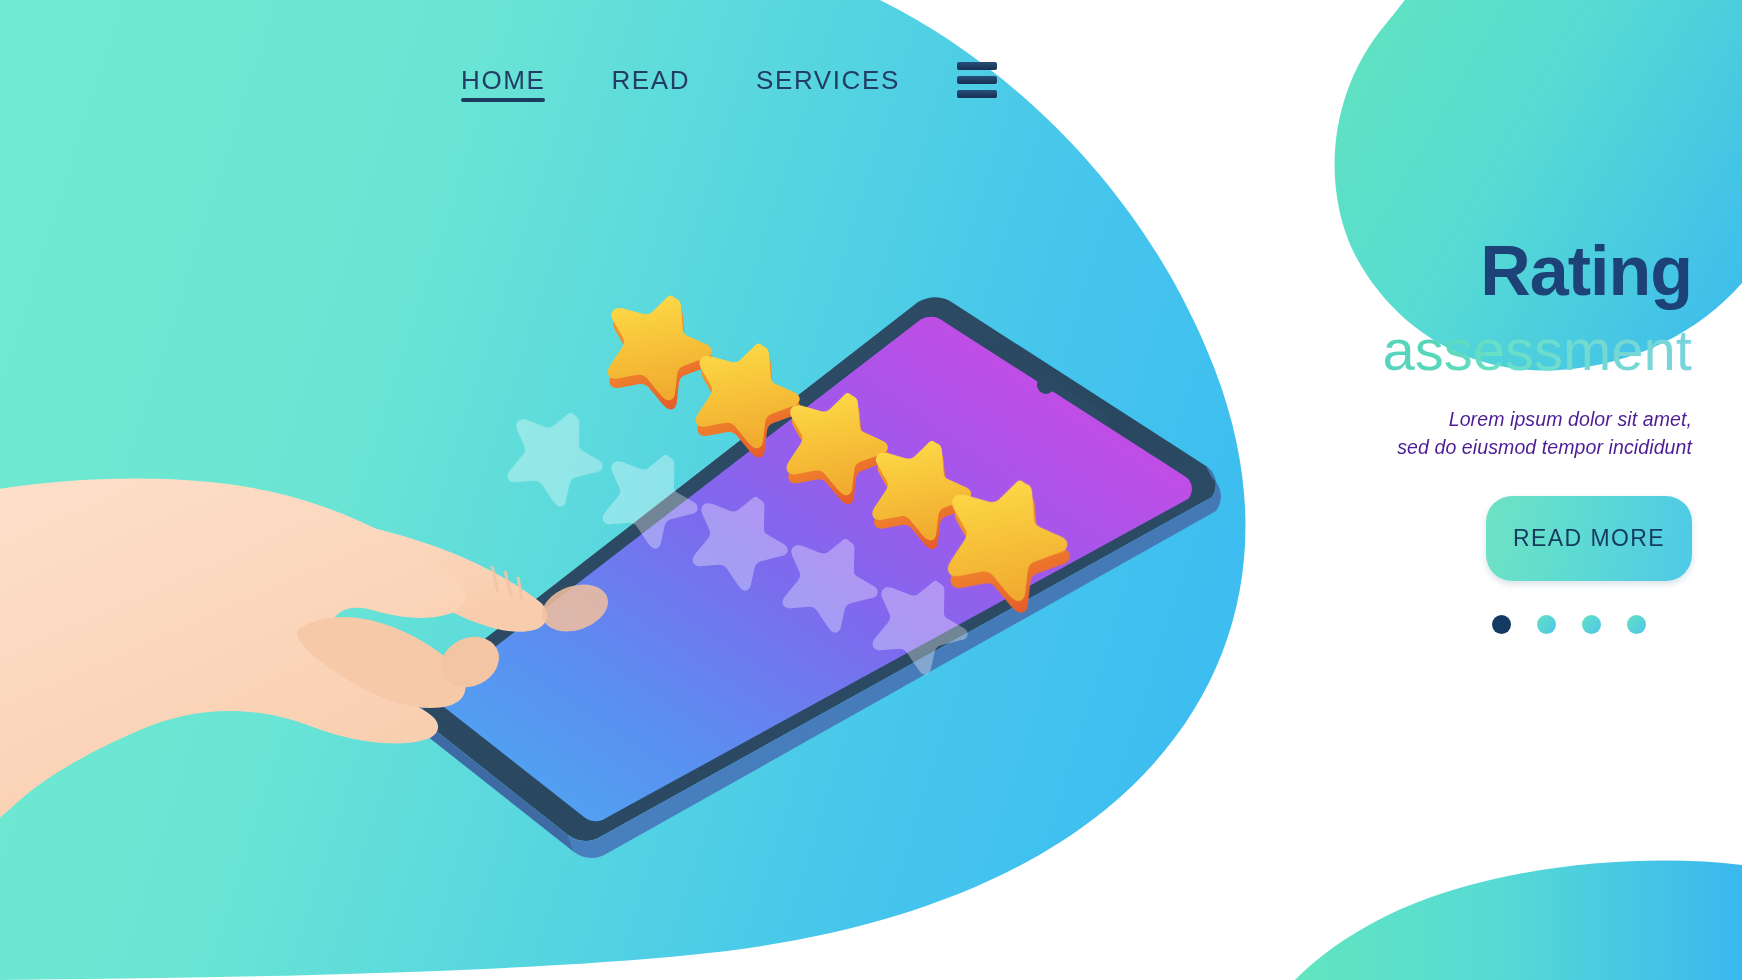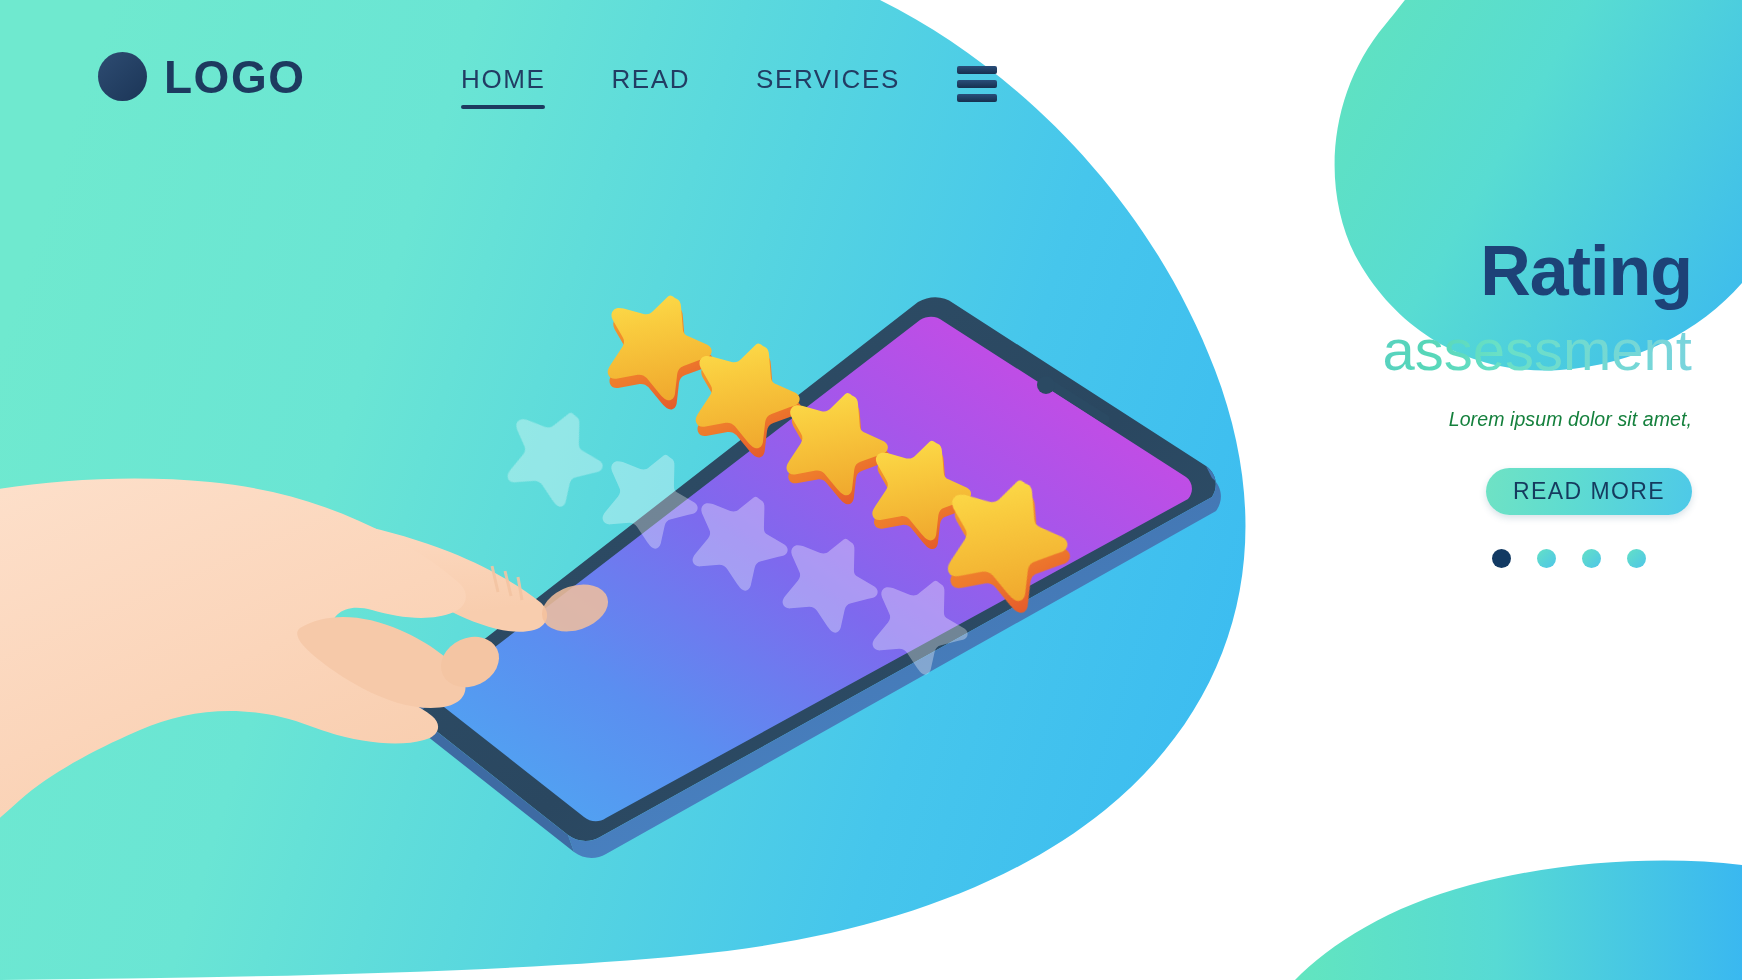--- a/index.html
+++ b/index.html
@@ -17,39 +17,39 @@
   
   .header { position:absolute; left:0; top:0; width:1742px; height:150px; z-index:30; }
   .brand { position:absolute; left:98px; top:52px; display:flex; align-items:center; gap:17px; }
   .brand-dot { width:49px; height:49px; border-radius:50%;
       background:linear-gradient(135deg,#2e4c72 0%,#1b3557 100%); display:block; }
   .brand-text { font-size:46px; font-weight:bold; letter-spacing:1.5px; color:#1d3a5f;
       line-height:1; font-family:"Liberation Sans", sans-serif; }
 
   .nav { position:absolute; left:428px; top:58px; display:flex; align-items:center; gap:0px; }
   .nav-item { position:relative; font-size:26px; letter-spacing:1.6px; color:#223c63;
-      padding:6px 33px 14px 33px; cursor:pointer; white-space:nowrap; font-weight:500; }
+      padding:6px 33px 6px 33px; cursor:pointer; white-space:nowrap; font-weight:500; }
   .nav-item.active::after { content:""; position:absolute; left:33px; right:33px; bottom:0;
       height:4px; background:#1d3a5f; border-radius:2px; }
   .burger { margin-left:22px; display:flex; flex-direction:column; gap:6px; cursor:pointer;
       padding:4px 2px; }
   .burger span { display:block; width:40px; height:8px; border-radius:2px;
       background:linear-gradient(180deg,#2a4e7a 0%,#16304f 100%); }
   .panel-wrap { position:absolute; left:1262px; top:238px; width:430px; text-align:right; z-index:30; }
   .title { font-size:70px; font-weight:bold; color:#1d4277; line-height:0.95; letter-spacing:-1px; }
   .subtitle { font-size:58px; font-weight:400; line-height:1.05; margin-top:15px;
       background:linear-gradient(90deg,#5fc8d6 0%,#56d6b8 38%, #69e0c6 55%, #73d9d2 78%, #79d4dd 100%);
       -webkit-background-clip:text; background-clip:text; color:transparent;
       -webkit-text-fill-color:transparent; }
-  .blurb { margin-top:26px; font-size:19.5px; font-style:italic; color:#15803d;
+  .blurb { margin-top:26px; font-size:19.5px; font-style:italic; color:#4c1d95;
       line-height:1.42; font-family:"Liberation Serif", serif; letter-spacing:0.1px; }
   .blurb span { display:block; font-family:"Liberation Sans", sans-serif; font-style:italic; }
   .cta-row { margin-top:34px; display:flex; justify-content:flex-end; }
   .cta { display:inline-block; border:none; cursor:pointer;
-      padding:10px 27px; border-radius:26px;
+      padding:29px 27px; border-radius:26px;
       background:linear-gradient(100deg,#6fe2c4 0%,#5fdcd0 40%,#4ec9e8 100%);
       color:#153a5e; font-size:23px; letter-spacing:1.4px; font-weight:500;
       box-shadow:0 3px 7px rgba(40,90,120,0.18); font-family:"Liberation Sans", sans-serif; }
   .dots { margin-top:34px; display:flex; justify-content:flex-end; gap:26px; padding-right:46px; }
   .dot { width:19px; height:19px; border-radius:50%; cursor:pointer;
       background:linear-gradient(135deg,#63e0c6 0%,#4ec6e8 100%); }
   .dot.active { background:#123a63; }
 </style>
 </head>
 <body>
@@ -260,43 +260,40 @@
         <path d="M505,571 L511,596"></path>
         <path d="M518,577 L522,600"></path>
       </g>
 
       <ellipse cx="470" cy="662" rx="30" ry="24" transform="rotate(-25 470 662)" fill="#f4c5a3"></ellipse>
     </g>
   </svg>
 
   <div class="header">
 
-    <div class="brand">
-      <span class="brand-dot"></span>
-      <span class="brand-text">LOGO</span>
-    </div>
 
     <nav class="nav">
       <a class="nav-item active">HOME</a>
       <a class="nav-item">READ</a>
       <a class="nav-item">SERVICES</a>
       <div class="burger">
         <span></span>
         <span></span>
         <span></span>
       </div>
     </nav>
   </div>
 
   <div class="panel-wrap">
     <h1 class="title">Rating</h1>
     <div class="subtitle">assessment</div>
 
     <p class="blurb">
       <span>Lorem ipsum dolor sit amet,</span>
+      <span>sed do eiusmod tempor incididunt</span>
     </p>
 
     <div class="cta-row">
       <button class="cta">READ MORE</button>
     </div>
 
     <div class="dots">
       <span class="dot active"></span>
       <span class="dot"></span>
       <span class="dot"></span>

